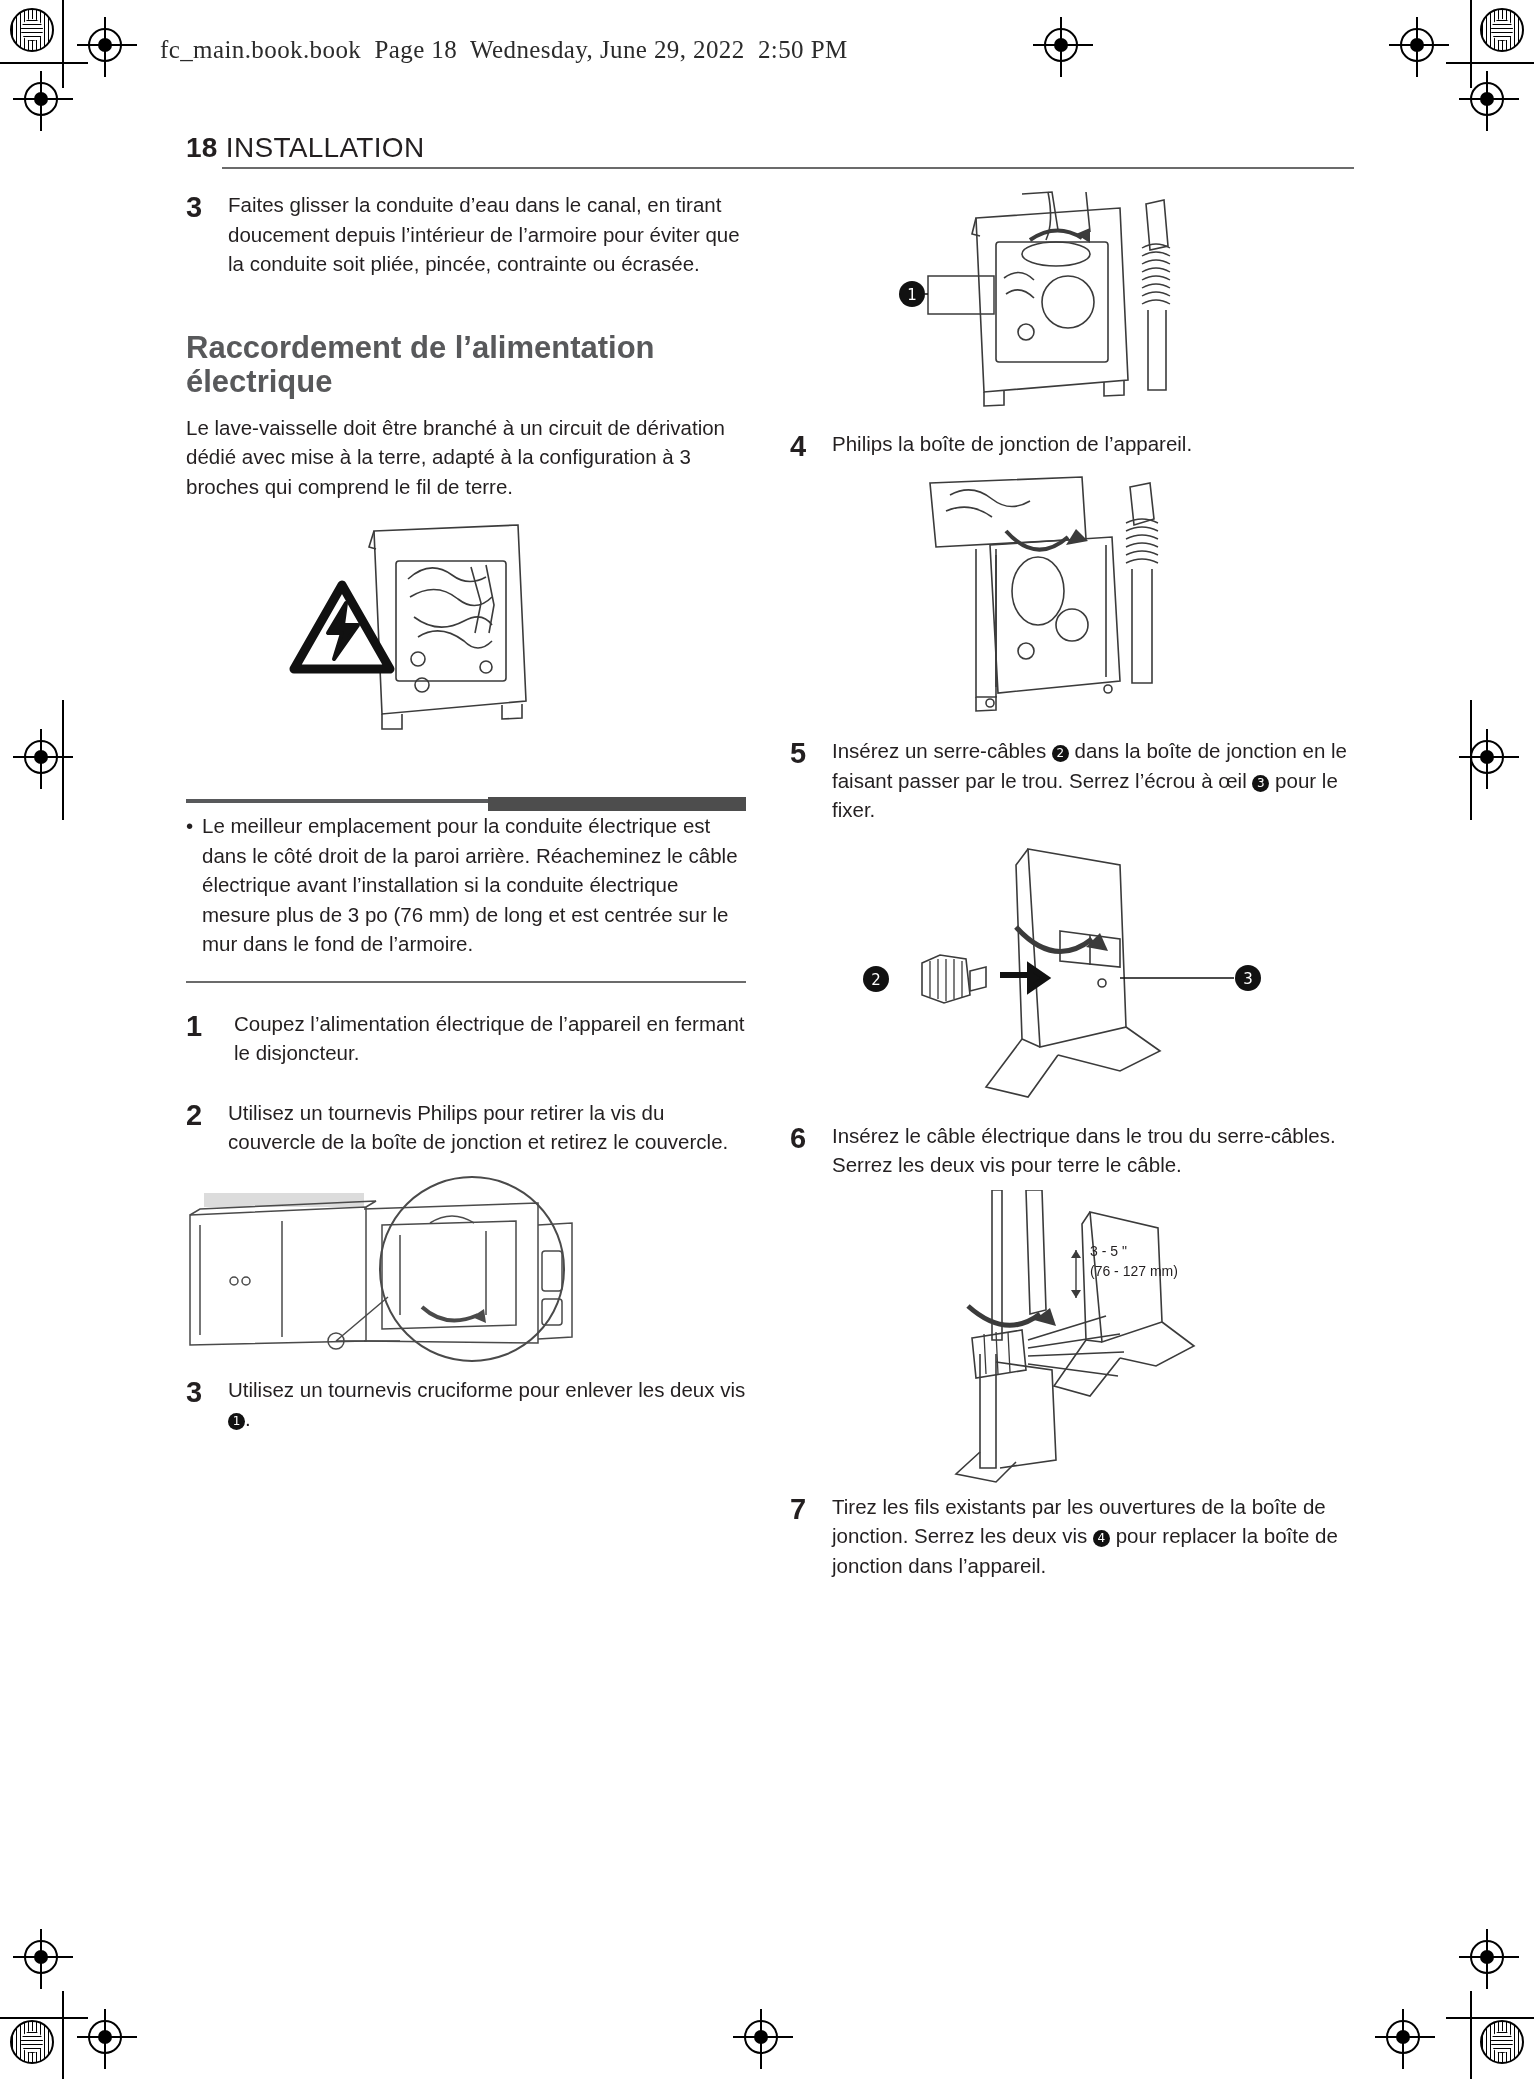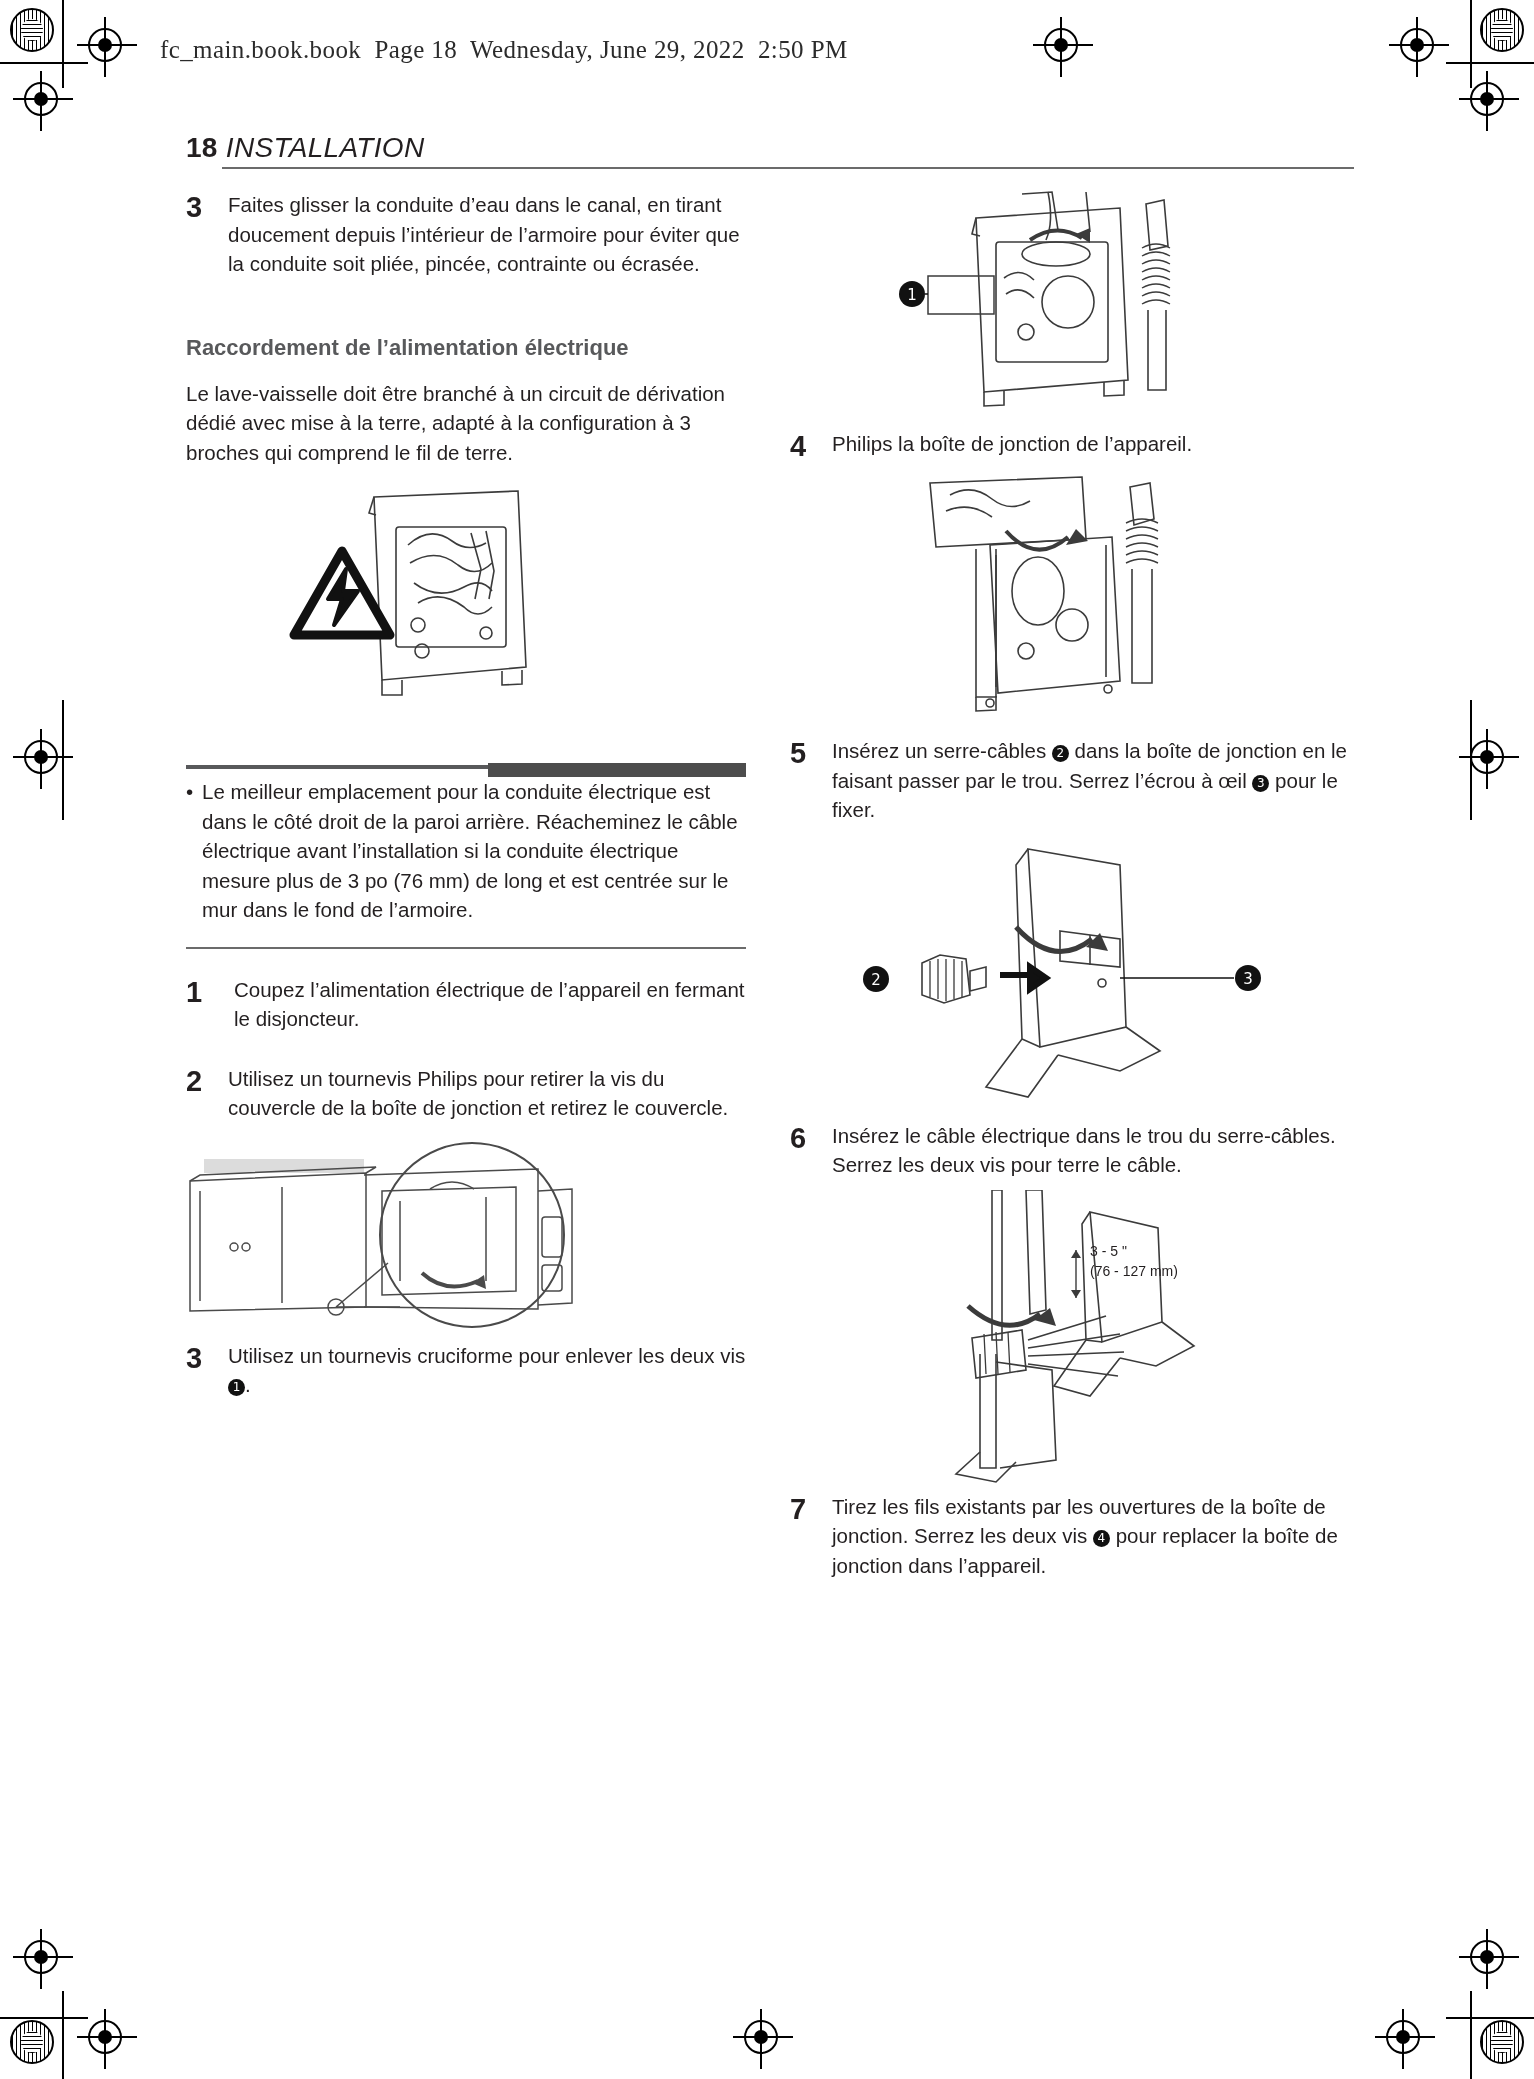--- a/index.html
+++ b/index.html
@@ -69,21 +69,21 @@
   
   .page-title {
     position: absolute;
     left: 186px; top: 132px;
     font-size: 28px;
     letter-spacing: 0.3px;
     color: #231f20;
     white-space: nowrap;
   }
   .page-title .num { font-weight: bold; }
-  .page-title .ttl { font-weight: normal; font-style: italic; }
+  .page-title .ttl { font-weight: normal; }
   .title-rule {
     position: absolute;
     left: 222px; top: 167px;
     width: 1132px; height: 2px;
     background: #6b6b6b;
   }
 
   
   .col-left  { position: absolute; left: 186px;  top: 190px; width: 560px; }
   .col-right { position: absolute; left: 790px;  top: 190px; width: 560px; }
@@ -101,21 +101,21 @@
   .step .sbody {
     flex: 1 1 auto;
     font-size: 20.5px;
     line-height: 29.5px;
     color: #231f20;
   }
   .step.indent .sbody { padding-left: 6px; }
 
   
   .sect-head {
-    font-size: 22px;
+    font-size: 31px;
     font-weight: bold;
     line-height: 34px;
     color: #58595b;
     margin: 52px 0 14px 0;
   }
   .para {
     font-size: 20.5px;
     line-height: 29.5px;
     color: #231f20;
     margin: 0 0 18px 0;

